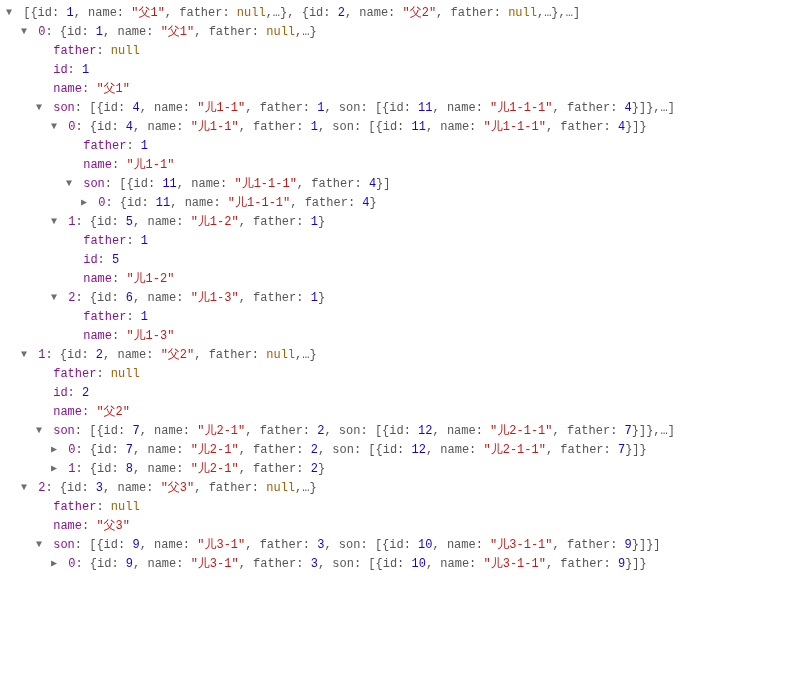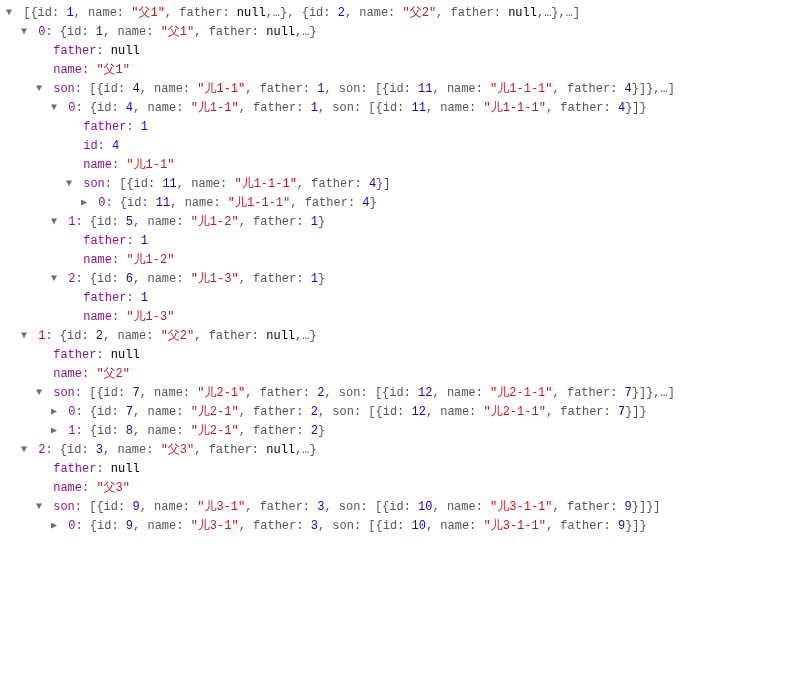--- a/index.html
+++ b/index.html
@@ -20,46 +20,48 @@
     cursor: pointer;
     user-select: none;
     position: relative;
     top: -1px;
   }
   .arrow.none { visibility: hidden; }
   .ind { display: inline-block; }
   .key { color: #881391; }
   .str { color: #c41a16; }
   .num { color: #1c00cf; }
-  .nul { color: #000000; margin-top: 10px; }
+  .nul { color: #a16207; margin-top: 10px; }
   .pun { color: #565656; }
 </style>
 </head>
 <body>
 
 <div id="tree">
     <div class="row"><span class="ind" style="width: 2px;"></span><span class="arrow">▼</span><span> </span><span class="pun">[{</span><span class="pun">id: </span><span class="num">1</span><span class="pun">, name: </span><span class="str">"父1"</span><span class="pun">, father: </span><span class="nul">null</span><span class="pun">,…}, {id: </span><span class="num">2</span><span class="pun">, name: </span><span class="str">"父2"</span><span class="pun">, father: </span><span class="nul">null</span><span class="pun">,…},…]</span></div>
     <div class="row"><span class="ind" style="width: 17px;"></span><span class="arrow">▼</span><span> </span><span class="key">0</span><span class="pun">: {id: </span><span class="num">1</span><span class="pun">, name: </span><span class="str">"父1"</span><span class="pun">, father: </span><span class="nul">null</span><span class="pun">,…}</span></div>
     <div class="row"><span class="ind" style="width: 32px;"></span><span class="arrow none"> </span><span> </span><span class="key">father</span><span class="pun">: </span><span class="nul">null</span></div>
+    <div class="row"><span class="ind" style="width: 32px;"></span><span class="arrow none"> </span><span> </span><span class="key">id</span><span class="pun">: </span><span class="num">1</span></div>
     <div class="row"><span class="ind" style="width: 32px;"></span><span class="arrow none"> </span><span> </span><span class="key">name</span><span class="pun">: </span><span class="str">"父1"</span></div>
     <div class="row"><span class="ind" style="width: 32px;"></span><span class="arrow">▼</span><span> </span><span class="key">son</span><span class="pun">: [{id: </span><span class="num">4</span><span class="pun">, name: </span><span class="str">"儿1-1"</span><span class="pun">, father: </span><span class="num">1</span><span class="pun">, son: [{id: </span><span class="num">11</span><span class="pun">, name: </span><span class="str">"儿1-1-1"</span><span class="pun">, father: </span><span class="num">4</span><span class="pun">}]},…]</span></div>
     <div class="row"><span class="ind" style="width: 47px;"></span><span class="arrow">▼</span><span> </span><span class="key">0</span><span class="pun">: {id: </span><span class="num">4</span><span class="pun">, name: </span><span class="str">"儿1-1"</span><span class="pun">, father: </span><span class="num">1</span><span class="pun">, son: [{id: </span><span class="num">11</span><span class="pun">, name: </span><span class="str">"儿1-1-1"</span><span class="pun">, father: </span><span class="num">4</span><span class="pun">}]}</span></div>
     <div class="row"><span class="ind" style="width: 62px;"></span><span class="arrow none"> </span><span> </span><span class="key">father</span><span class="pun">: </span><span class="num">1</span></div>
-    <div class="row"><span class="ind" style="width: 62px;"></span><span class="arrow none"> </span><span> </span><span class="key">id</span><span class="pun">: </span><span class="num">4</span></div>
     <div class="row"><span class="ind" style="width: 62px;"></span><span class="arrow none"> </span><span> </span><span class="key">name</span><span class="pun">: </span><span class="str">"儿1-1"</span></div>
     <div class="row"><span class="ind" style="width: 62px;"></span><span class="arrow">▼</span><span> </span><span class="key">son</span><span class="pun">: [{id: </span><span class="num">11</span><span class="pun">, name: </span><span class="str">"儿1-1-1"</span><span class="pun">, father: </span><span class="num">4</span><span class="pun">}]</span></div>
     <div class="row"><span class="ind" style="width: 77px;"></span><span class="arrow">▶</span><span> </span><span class="key">0</span><span class="pun">: {id: </span><span class="num">11</span><span class="pun">, name: </span><span class="str">"儿1-1-1"</span><span class="pun">, father: </span><span class="num">4</span><span class="pun">}</span></div>
     <div class="row"><span class="ind" style="width: 47px;"></span><span class="arrow">▼</span><span> </span><span class="key">1</span><span class="pun">: {id: </span><span class="num">5</span><span class="pun">, name: </span><span class="str">"儿1-2"</span><span class="pun">, father: </span><span class="num">1</span><span class="pun">}</span></div>
     <div class="row"><span class="ind" style="width: 62px;"></span><span class="arrow none"> </span><span> </span><span class="key">father</span><span class="pun">: </span><span class="num">1</span></div>
+    <div class="row"><span class="ind" style="width: 62px;"></span><span class="arrow none"> </span><span> </span><span class="key">id</span><span class="pun">: </span><span class="num">5</span></div>
     <div class="row"><span class="ind" style="width: 62px;"></span><span class="arrow none"> </span><span> </span><span class="key">name</span><span class="pun">: </span><span class="str">"儿1-2"</span></div>
     <div class="row"><span class="ind" style="width: 47px;"></span><span class="arrow">▼</span><span> </span><span class="key">2</span><span class="pun">: {id: </span><span class="num">6</span><span class="pun">, name: </span><span class="str">"儿1-3"</span><span class="pun">, father: </span><span class="num">1</span><span class="pun">}</span></div>
     <div class="row"><span class="ind" style="width: 62px;"></span><span class="arrow none"> </span><span> </span><span class="key">father</span><span class="pun">: </span><span class="num">1</span></div>
     <div class="row"><span class="ind" style="width: 62px;"></span><span class="arrow none"> </span><span> </span><span class="key">name</span><span class="pun">: </span><span class="str">"儿1-3"</span></div>
     <div class="row"><span class="ind" style="width: 17px;"></span><span class="arrow">▼</span><span> </span><span class="key">1</span><span class="pun">: {id: </span><span class="num">2</span><span class="pun">, name: </span><span class="str">"父2"</span><span class="pun">, father: </span><span class="nul">null</span><span class="pun">,…}</span></div>
     <div class="row"><span class="ind" style="width: 32px;"></span><span class="arrow none"> </span><span> </span><span class="key">father</span><span class="pun">: </span><span class="nul">null</span></div>
+    <div class="row"><span class="ind" style="width: 32px;"></span><span class="arrow none"> </span><span> </span><span class="key">id</span><span class="pun">: </span><span class="num">2</span></div>
     <div class="row"><span class="ind" style="width: 32px;"></span><span class="arrow none"> </span><span> </span><span class="key">name</span><span class="pun">: </span><span class="str">"父2"</span></div>
     <div class="row"><span class="ind" style="width: 32px;"></span><span class="arrow">▼</span><span> </span><span class="key">son</span><span class="pun">: [{id: </span><span class="num">7</span><span class="pun">, name: </span><span class="str">"儿2-1"</span><span class="pun">, father: </span><span class="num">2</span><span class="pun">, son: [{id: </span><span class="num">12</span><span class="pun">, name: </span><span class="str">"儿2-1-1"</span><span class="pun">, father: </span><span class="num">7</span><span class="pun">}]},…]</span></div>
     <div class="row"><span class="ind" style="width: 47px;"></span><span class="arrow">▶</span><span> </span><span class="key">0</span><span class="pun">: {id: </span><span class="num">7</span><span class="pun">, name: </span><span class="str">"儿2-1"</span><span class="pun">, father: </span><span class="num">2</span><span class="pun">, son: [{id: </span><span class="num">12</span><span class="pun">, name: </span><span class="str">"儿2-1-1"</span><span class="pun">, father: </span><span class="num">7</span><span class="pun">}]}</span></div>
     <div class="row"><span class="ind" style="width: 47px;"></span><span class="arrow">▶</span><span> </span><span class="key">1</span><span class="pun">: {id: </span><span class="num">8</span><span class="pun">, name: </span><span class="str">"儿2-1"</span><span class="pun">, father: </span><span class="num">2</span><span class="pun">}</span></div>
     <div class="row"><span class="ind" style="width: 17px;"></span><span class="arrow">▼</span><span> </span><span class="key">2</span><span class="pun">: {id: </span><span class="num">3</span><span class="pun">, name: </span><span class="str">"父3"</span><span class="pun">, father: </span><span class="nul">null</span><span class="pun">,…}</span></div>
     <div class="row"><span class="ind" style="width: 32px;"></span><span class="arrow none"> </span><span> </span><span class="key">father</span><span class="pun">: </span><span class="nul">null</span></div>
     <div class="row"><span class="ind" style="width: 32px;"></span><span class="arrow none"> </span><span> </span><span class="key">name</span><span class="pun">: </span><span class="str">"父3"</span></div>
     <div class="row"><span class="ind" style="width: 32px;"></span><span class="arrow">▼</span><span> </span><span class="key">son</span><span class="pun">: [{id: </span><span class="num">9</span><span class="pun">, name: </span><span class="str">"儿3-1"</span><span class="pun">, father: </span><span class="num">3</span><span class="pun">, son: [{id: </span><span class="num">10</span><span class="pun">, name: </span><span class="str">"儿3-1-1"</span><span class="pun">, father: </span><span class="num">9</span><span class="pun">}]}]</span></div>
     <div class="row"><span class="ind" style="width: 47px;"></span><span class="arrow">▶</span><span> </span><span class="key">0</span><span class="pun">: {id: </span><span class="num">9</span><span class="pun">, name: </span><span class="str">"儿3-1"</span><span class="pun">, father: </span><span class="num">3</span><span class="pun">, son: [{id: </span><span class="num">10</span><span class="pun">, name: </span><span class="str">"儿3-1-1"</span><span class="pun">, father: </span><span class="num">9</span><span class="pun">}]}</span></div>
   </div>

